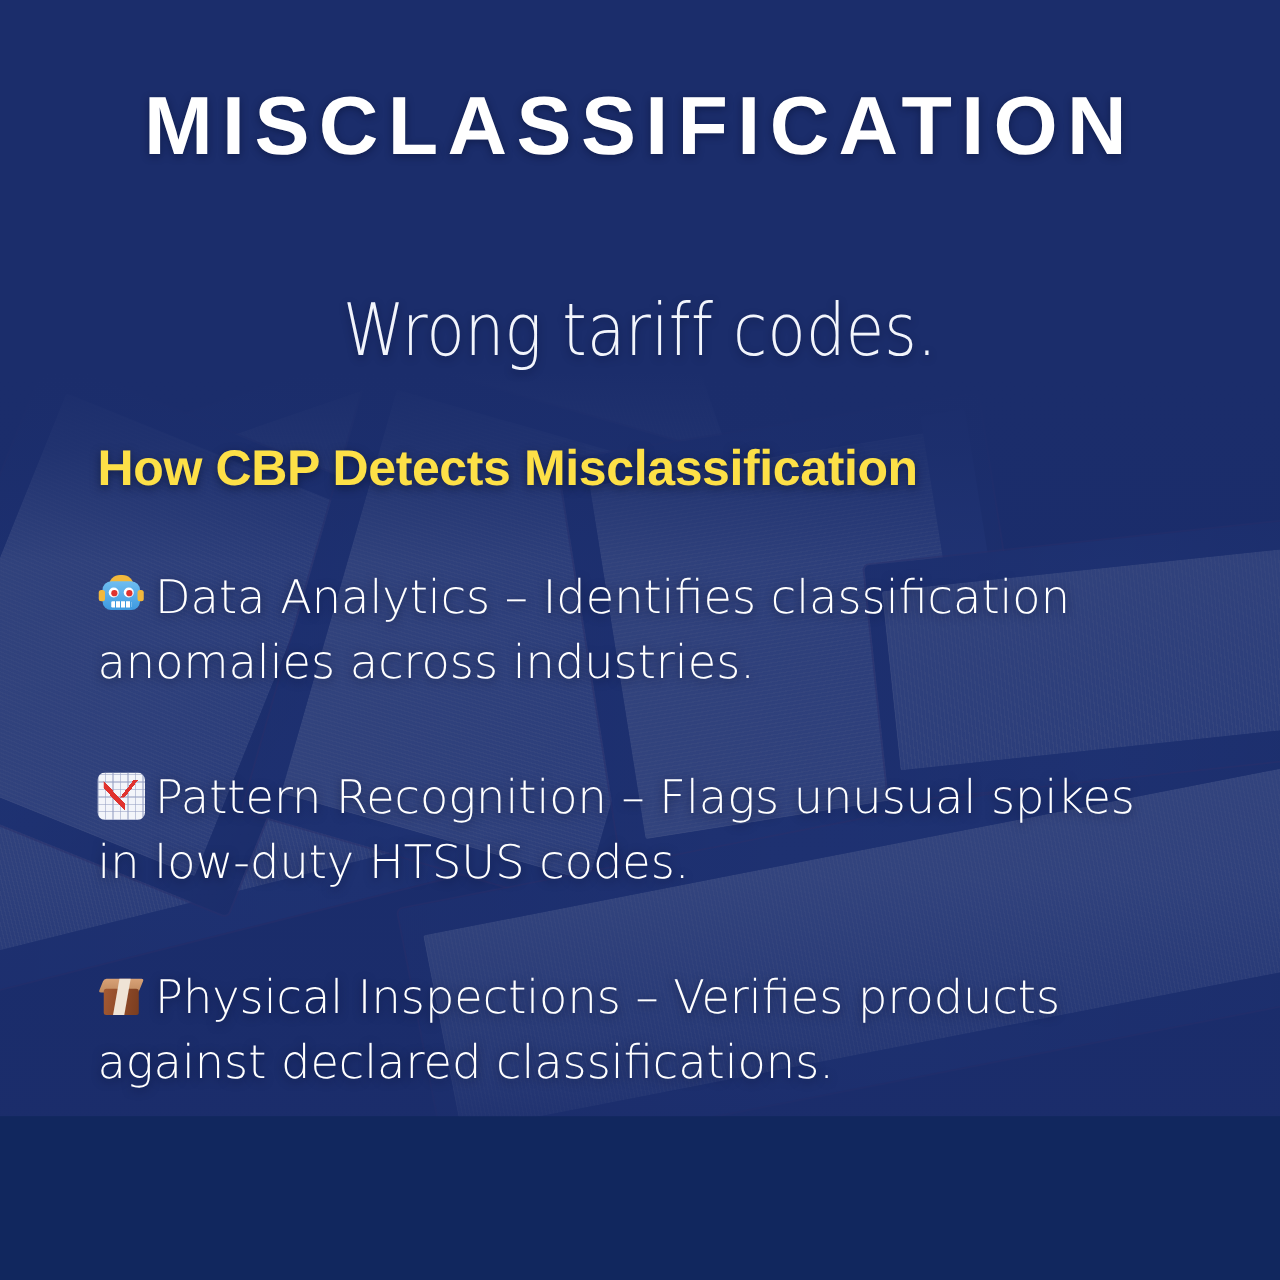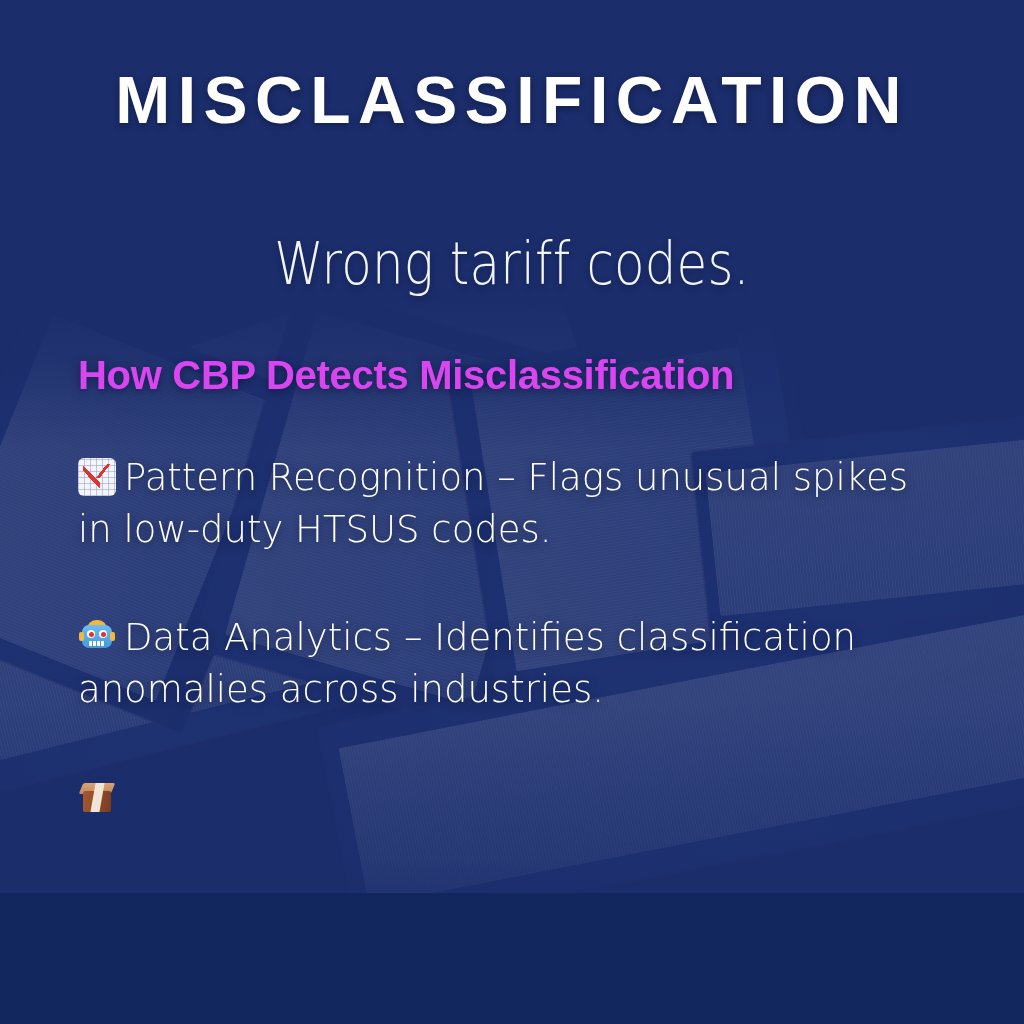--- a/index.html
+++ b/index.html
@@ -138,21 +138,21 @@
     line-height: 72px;
     letter-spacing: 0.2px;
     transform: scaleX(.86);
     text-shadow: 0 2px 7px rgba(5,12,40,.40);
   }
 
   .section-heading {
     position: absolute;
     left: 78px;
     top: 350px;
-    color: #d946ef;
+    color: #fde047;
     font-family: "Liberation Sans", sans-serif;
     font-weight: bold;
     font-size: 40px;
     line-height: 50px;
     letter-spacing: -0.3px;
     text-shadow: 0 2px 8px rgba(5,12,40,.55);
   }
 
   .bullets {
     position: absolute;
@@ -335,27 +335,27 @@
       <div class="title-line">MISCLASSIFICATION</div>
     </div>
 
     <div class="subtitle">Wrong tariff codes.</div>
 
     <div class="section-heading">How CBP Detects Misclassification</div>
 
     <div class="bullets">
 
       <div class="bullet">
+        <span class="emj emj-robot"><span class="ant"></span><span class="head"></span><span class="ear l"></span><span class="ear r"></span><span class="eye l"></span><span class="eye r"></span><span class="mouth"></span></span><span class="txt">Data Analytics – Identifies classification anomalies across industries.</span>
+      </div>
+
+      <div class="bullet">
         <span class="emj emj-chart"></span><span class="txt">Pattern Recognition – Flags unusual spikes in low-duty HTSUS codes.</span>
       </div>
 
       <div class="bullet">
-        <span class="emj emj-robot"><span class="ant"></span><span class="head"></span><span class="ear l"></span><span class="ear r"></span><span class="eye l"></span><span class="eye r"></span><span class="mouth"></span></span><span class="txt">Data Analytics – Identifies classification anomalies across industries.</span>
-      </div>
-
-      <div class="bullet">
-        <span class="emj emj-box"><span class="top"></span><span class="body"></span><span class="tape"></span></span>
+        <span class="emj emj-box"><span class="top"></span><span class="body"></span><span class="tape"></span></span><span class="txt">Physical Inspections – Verifies products against declared classifications.</span>
       </div>
 
     </div>
 
   </div>
 </div>
 
 </body></html>

